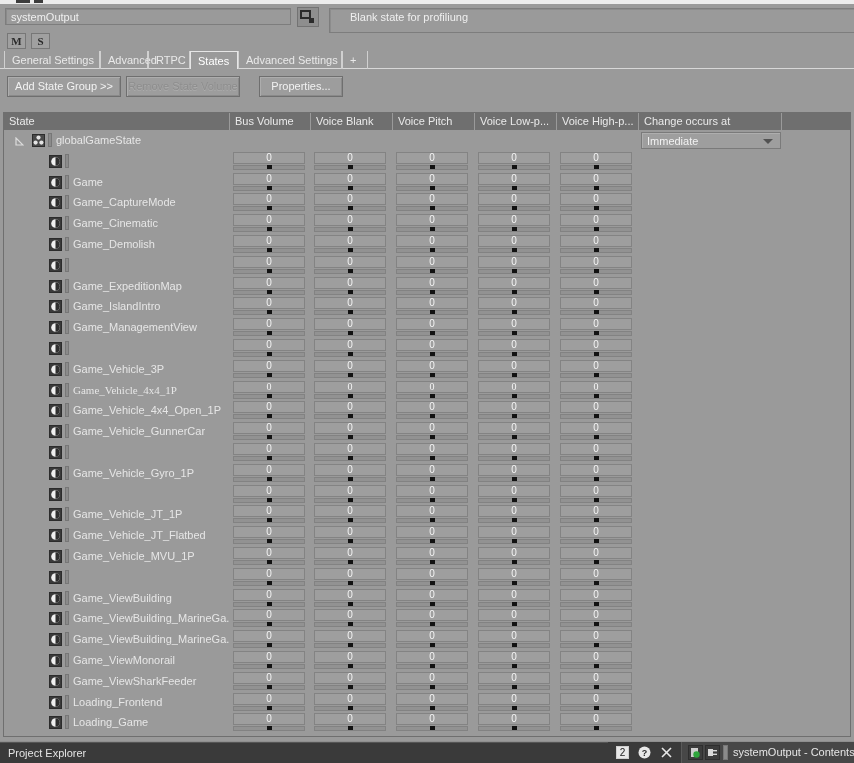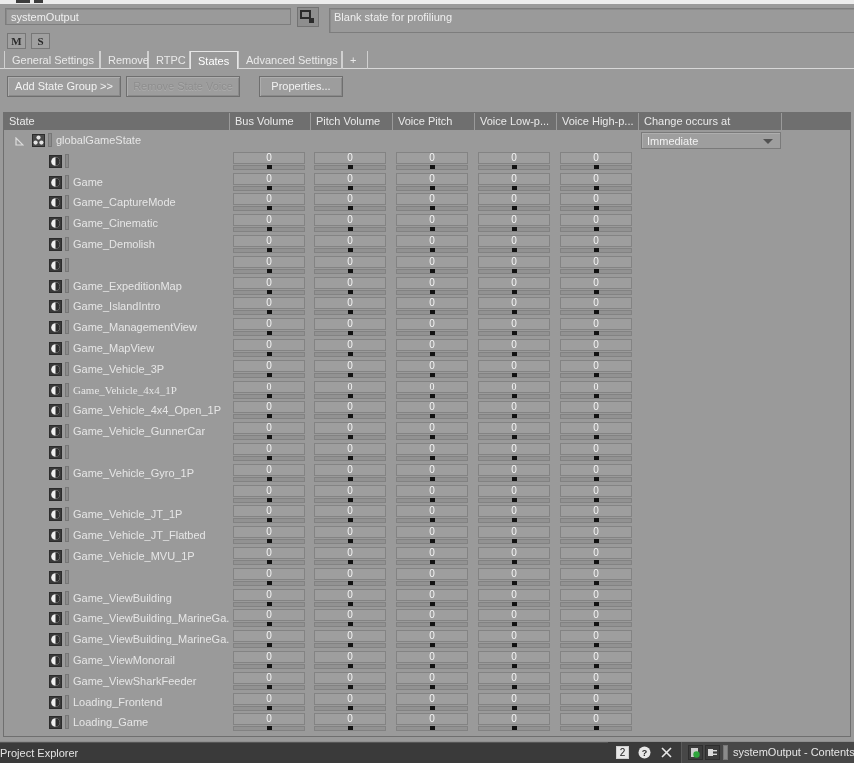--- a/index.html
+++ b/index.html
@@ -41,21 +41,21 @@
     font-size:11px;font-weight:bold;color:#2b2b2b;
     text-align:center;line-height:14px;
   }
   .msbtn.m{left:7px;}
   .msbtn.s{left:31px;}
 
   .notes{
     position:absolute;left:329px;top:4px;width:525px;height:25px;
     background:#9a9a9a;border:1px solid #7d7d7d;border-right:none;
     box-shadow:inset 1px 1px 0 #8c8c8c;
-    box-sizing:border-box;padding:2px 0 0 4px;
+    box-sizing:border-box;padding:2px 0 0 20px;
     color:#efefef;font-size:11px;
   }
 
   
   .tabbar{
     position:absolute;left:0;top:51px;width:854px;height:18px;
     background:#9a9a9a;
   }
   .tabbar .underline{
     position:absolute;left:0;top:17px;width:854px;height:1px;background:#d8d8d8;
@@ -165,21 +165,21 @@
   .statusbar{
     position:absolute;left:0;top:741px;width:854px;height:22px;
     background:#3a3a3a;
   }
   .statusbar .line{position:absolute;left:0;top:0;width:854px;height:1px;background:#8f8f8f;}
   .sbpane{
     position:absolute;top:1px;height:21px;
     background:#3a3a3a;color:#e4e4e4;font-size:11px;line-height:21px;
   }
   .sbpane.left{left:0;width:608px;border-top:1px solid #555;}
-  .sbpane.left span{}
+  .sbpane.left span{padding-left:8px;}
   .sbtools{position:absolute;left:608px;top:1px;width:70px;height:21px;}
   .countbadge{
     position:absolute;left:8px;top:4px;width:13px;height:13px;
     background:#e8e8e8;color:#202020;font-size:10px;line-height:12px;
     text-align:center;border:1px solid #cfcfcf;box-sizing:border-box;
   }
   .helpicon{position:absolute;left:30px;top:4px;width:13px;height:13px;}
   .closeicon{position:absolute;left:52px;top:4px;width:13px;height:13px;}
   .sbright{
     position:absolute;left:681px;top:1px;width:173px;height:21px;
@@ -212,38 +212,38 @@
 
     <div class="msbtn m">M</div>
     <div class="msbtn s">S</div>
 
     <div class="notes">Blank state for profiliung</div>
   </div>
 
   <div class="tabbar">
     <div class="underline"></div>
     <div class="tab" style="left:4px;width:96px;">General Settings</div>
-    <div class="tab" style="left:100px;width:48px;">Remove</div>
+    <div class="tab" style="left:100px;width:48px;">Advanced</div>
     <div class="tab" style="left:148px;width:42px;">RTPC</div>
     <div class="tab active" style="left:190px;width:48px;">States</div>
     <div class="tab" style="left:238px;width:104px;">Advanced Settings</div>
     <div class="tab" style="left:342px;width:26px;">+</div>
   </div>
 
   <div class="btnrow">
     <div class="btn" style="left:7px;width:114px;">Add State Group &gt;&gt;</div>
-    <div class="btn disabled" style="left:126px;width:114px;">Remove State Voice</div>
+    <div class="btn disabled" style="left:126px;width:114px;">Remove State Volume</div>
     <div class="btn" style="left:259px;width:84px;">Properties...</div>
   </div>
 
   <div class="grid">
     <div class="gridhead">
       <div class="gh first" style="left:0px;width:225px;">State</div>
       <div class="gh" style="left:225px;width:81px;">Bus Volume</div>
-      <div class="gh" style="left:306px;width:82px;">Pitch Volume</div>
+      <div class="gh" style="left:306px;width:82px;">Voice Blank</div>
       <div class="gh" style="left:388px;width:82px;">Voice Pitch</div>
       <div class="gh" style="left:470px;width:82px;">Voice Low-p...</div>
       <div class="gh" style="left:552px;width:82px;">Voice High-p...</div>
       <div class="gh" style="left:634px;width:143px;">Change occurs at</div>
       <div class="gh" style="left:777px;width:69px;"></div>
     </div>
 
     <div class="rows" id="rowhost">
         <div class="row" style="top: 0px;">
           <div class="tri2"><svg width="9" height="9" viewBox="0 0 9 9">
@@ -552,21 +552,20 @@
             <div class="vslider"></div>
           </div>
           <div class="vhandle" style="left: 589.5px;"></div>
         </div>
         <div class="row" style="top: 208px;">
           <div class="ic state"><svg width="11" height="11" viewBox="0 0 11 11">
               <circle cx="5.5" cy="5.5" r="4.3" fill="#f0f0f0"></circle>
               <path d="M5.5 1.2 A4.3 4.3 0 0 1 5.5 9.8 Z" fill="#2f2f2f"></path>
             </svg></div>
           <div class="tick state"></div>
-          <div class="lbl state">Game_MapView</div>
           <div class="vcell" style="left: 229px; width: 72px;">
             <div class="vbox">0</div>
             <div class="vslider"></div>
           </div>
           <div class="vhandle" style="left: 262.5px;"></div>
           <div class="vcell" style="left: 310px; width: 72px;">
             <div class="vbox">0</div>
             <div class="vslider"></div>
           </div>
           <div class="vhandle" style="left: 343.5px;"></div>

